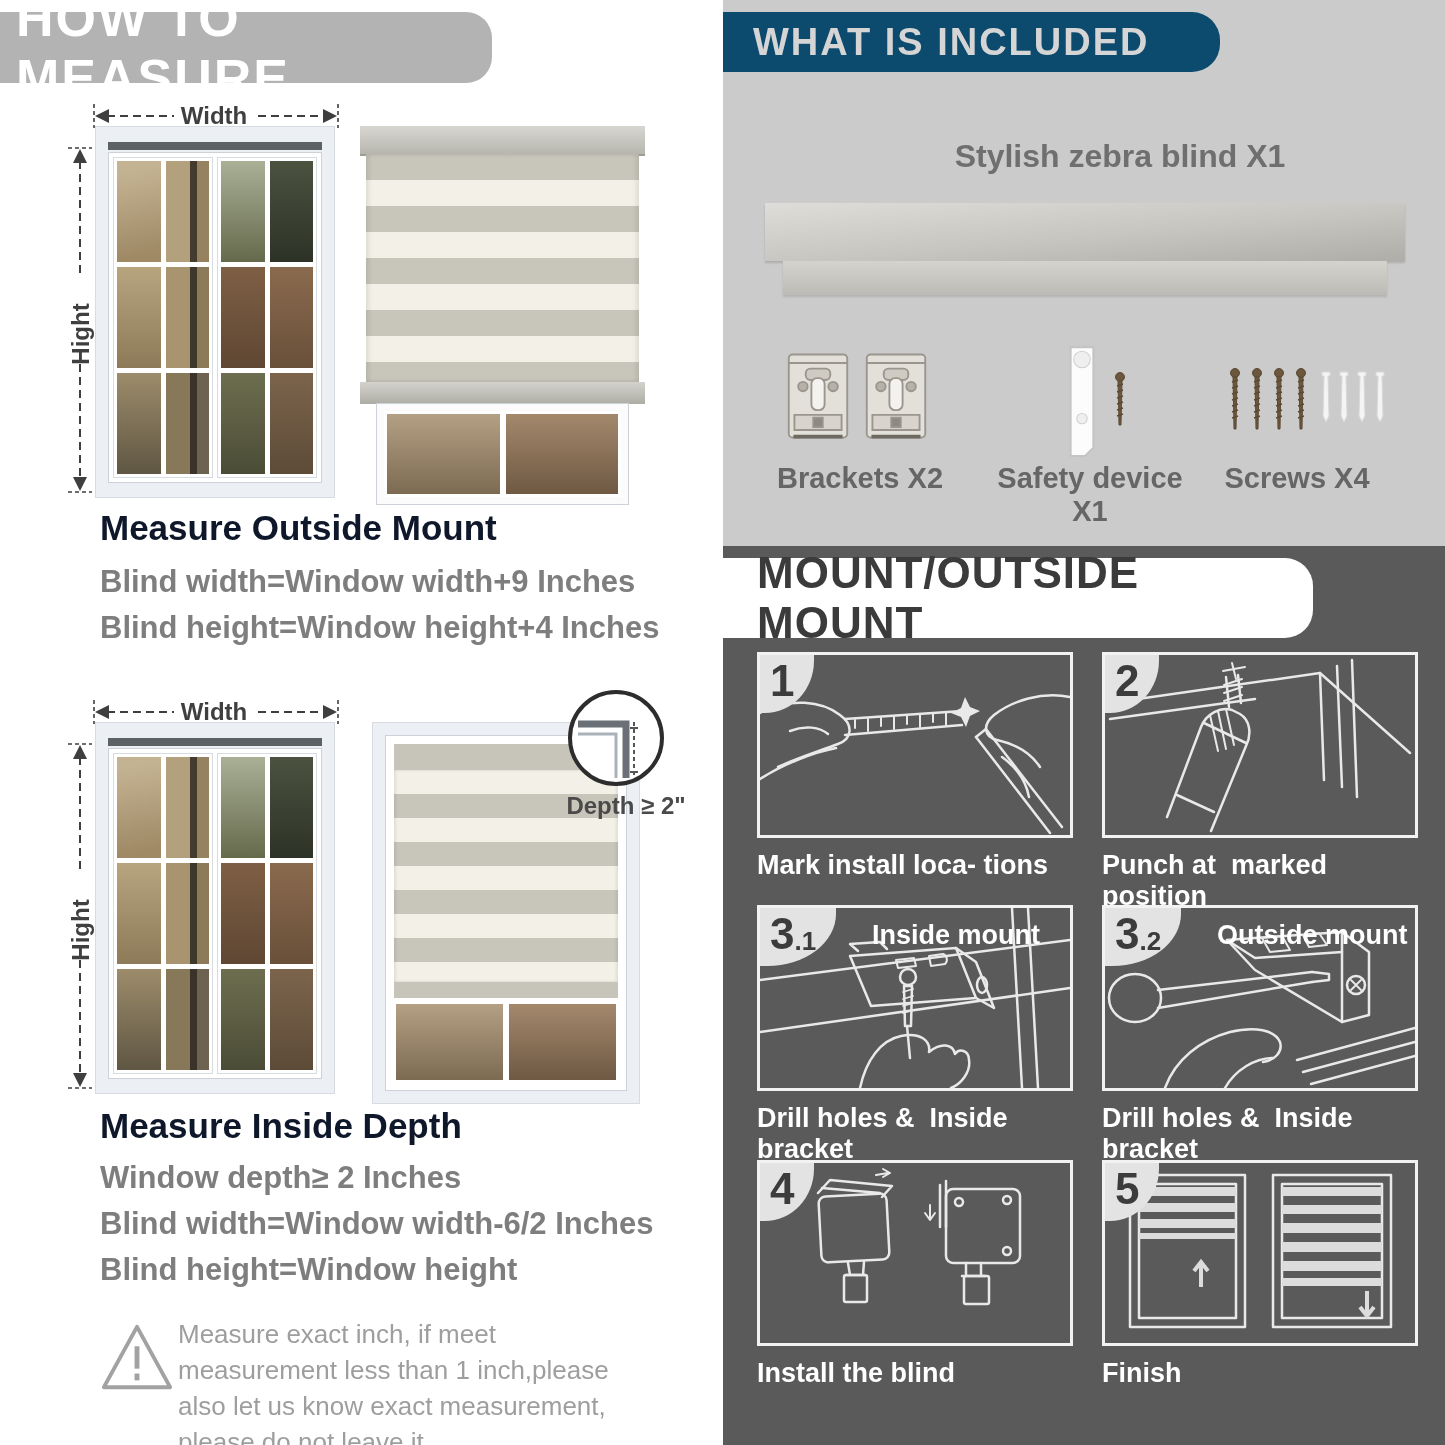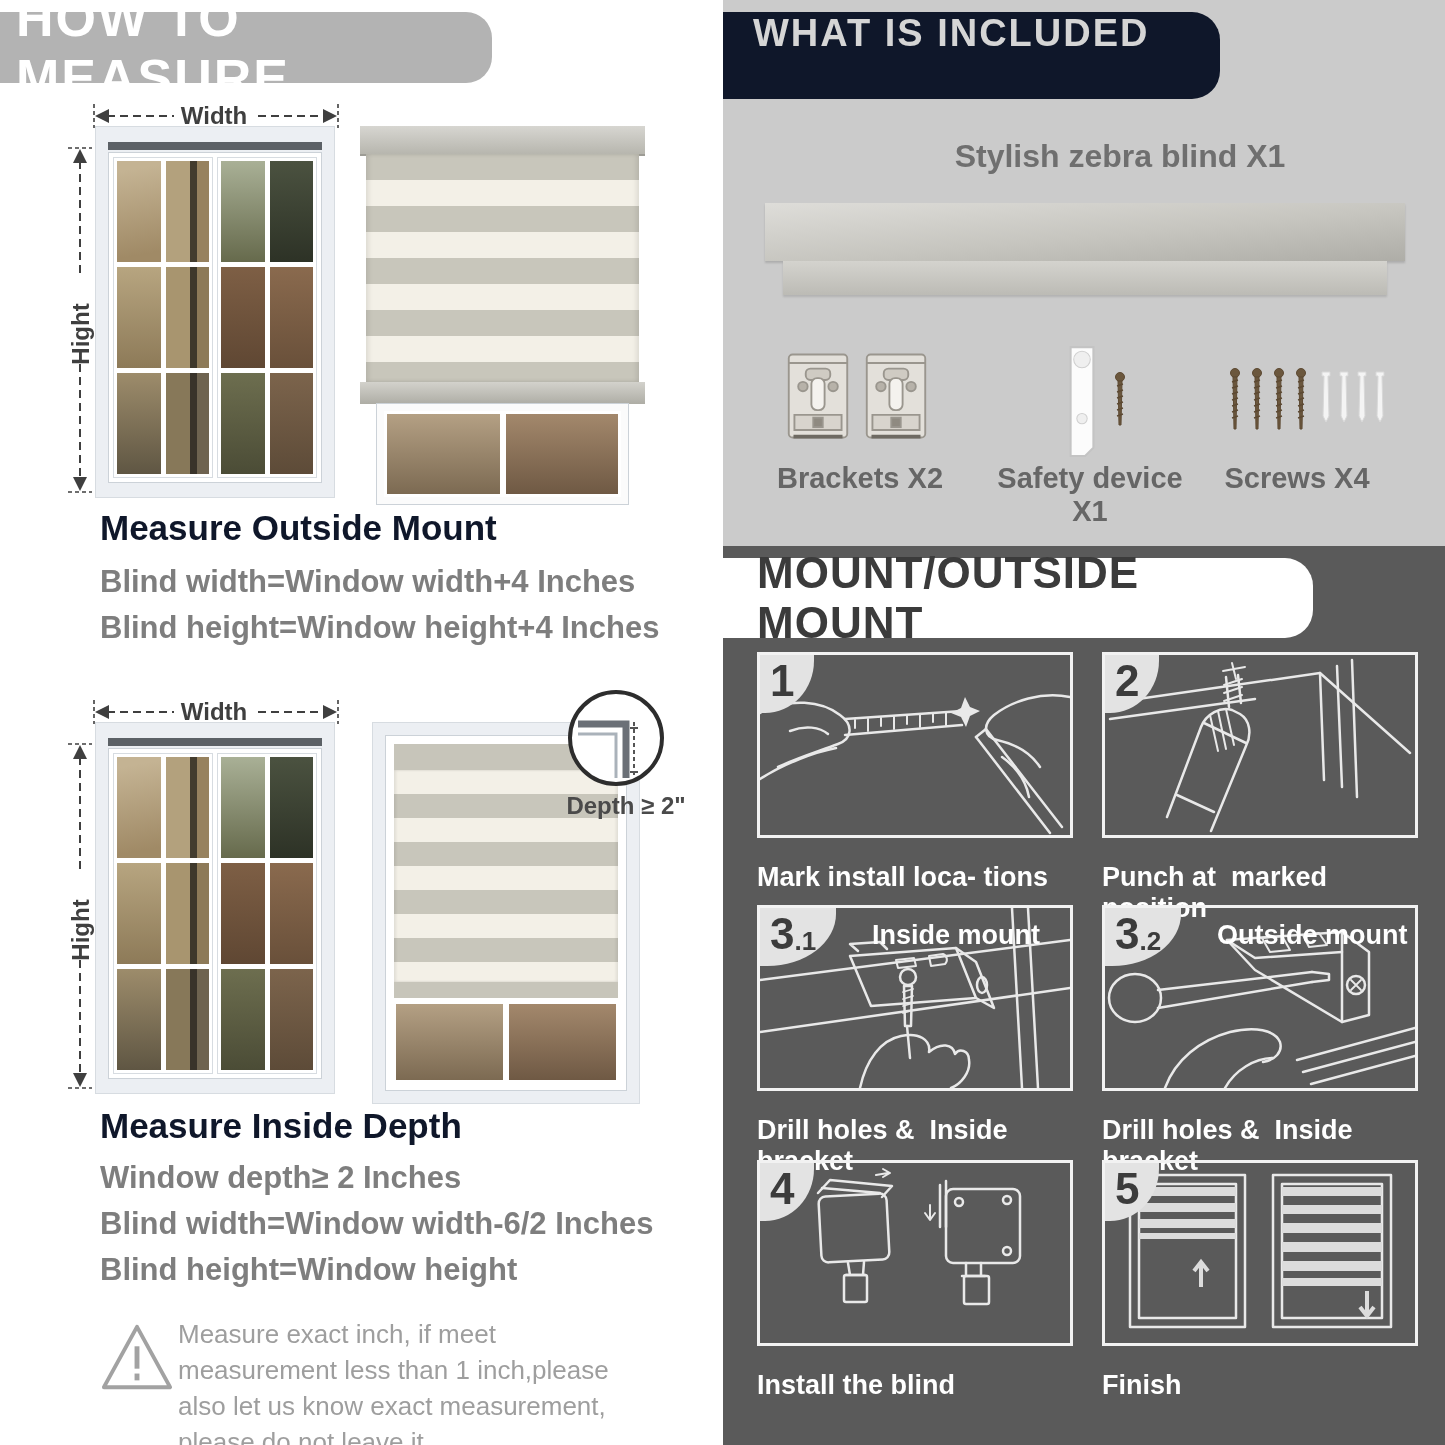--- a/index.html
+++ b/index.html
@@ -71,22 +71,22 @@
   .panes2{flex:1;display:grid;grid-template-columns:1fr 1fr;gap:6px;background:#fff;padding:2px;}
 
   .magnifier{width:96px;height:96px;border:4px solid #2d2d2d;border-radius:50%;
              background:#fff;box-sizing:border-box;overflow:hidden;}
   .depth-label{font-size:24px;font-weight:bold;color:#4a4a4a;}
 
   .warn-text{font-size:26px;line-height:36px;color:#9e9e9e;}
 
   
   .included-panel{left:723px;top:0;width:722px;height:546px;background:#cbcbcb;}
-  .wi-header{left:723px;top:12px;width:497px;height:87px;background:#0f172a;
-             border-radius:0 28px 28px 0;display:flex;}
+  .wi-header{left:723px;top:12px;width:497px;height:60px;background:#0c4a6e;
+             border-radius:0 28px 28px 0;display:flex;align-items:center;}
   .wi-header span{color:#d5d5d5;font-size:38px;font-weight:bold;letter-spacing:2px;padding-left:30px;}
   .blind-title{left:723px;top:138px;width:722px;text-align:center;
                font-size:32px;font-weight:bold;color:#6f6f6f;margin-left:36px;}
   .rail-main{left:765px;top:203px;width:640px;height:58px;
              background:linear-gradient(175deg,#deddd9 0%,#c6c5bf 55%,#aeada7 100%);
              box-shadow:0 2px 2px rgba(0,0,0,.15);}
   .rail-low{left:783px;top:261px;width:604px;height:34px;
             background:linear-gradient(180deg,#d4d3ce,#bcbbb5);box-shadow:0 2px 2px rgba(0,0,0,.12);}
   .part-label{font-size:29px;font-weight:bold;color:#666;text-align:center;}
 
@@ -95,21 +95,21 @@
               border-radius:0 28px 28px 0;display:flex;align-items:center;}
   .iom-header span{color:#3b3b3b;font-size:44px;font-weight:bold;padding-left:34px;letter-spacing:1px;}
 
   .step{position:absolute;width:316px;}
   .step-box{height:186px;border:3px solid #f2f2f2;position:relative;overflow:hidden;box-sizing:border-box;}
   .step-badge{position:absolute;top:0;left:0;background:#e3e3e3;border-radius:0 0 90% 0;
               height:58px;display:flex;align-items:flex-start;padding:0 20px 0 10px;}
   .badge-main{font-size:44px;font-weight:bold;color:#3c3c3c;line-height:52px;}
   .badge-sub{font-size:26px;font-weight:bold;color:#3c3c3c;margin-top:18px;}
   .step-title{position:absolute;top:12px;left:112px;color:#fff;font-size:27px;font-weight:bold;white-space:nowrap;}
-  .step-caption{margin-top:24px;color:#fff;font-size:27px;font-weight:bold;white-space:pre-wrap;}
+  .step-caption{margin-top:12px;color:#fff;font-size:27px;font-weight:bold;white-space:pre-wrap;}
   .step-box svg{position:absolute;left:0;top:0;}
   .line-art{fill:none;stroke:#e9e9e9;stroke-width:2.5;stroke-linecap:round;stroke-linejoin:round;}
 </style>
 </head>
 <body>
 
 <div class="page">
 
   <div class="abs lheader">
     <span>HOW TO MEASURE</span>
@@ -165,21 +165,21 @@
     <div class="headrail"></div>
     <div class="blind-body"></div>
     <div class="bottomrail"></div>
     <div class="blind-window">
       <div class="pane pw1"></div>
       <div class="pane pw2"></div>
     </div>
   </div>
 
   <div class="abs measure-h" style="left:100px;top:508px;">Measure Outside Mount</div>
-  <div class="abs measure-line" style="left:100px;top:564px;">Blind width=Window width+4 Inches</div>
+  <div class="abs measure-line" style="left:100px;top:564px;">Blind width=Window width+9 Inches</div>
   <div class="abs measure-line" style="left:100px;top:610px;">Blind height=Window height+4 Inches</div>
 
   <div class="abs harrow" style="left:92px;top:698px;width:248px;">
     <svg width="248" height="28">
       <line class="dash" x1="2" y1="2" x2="2" y2="26"></line>
         <line class="dash" x1="246" y1="2" x2="246" y2="26"></line>
       <polygon points="3,14 17,7 17,21"></polygon>
         <polygon points="245,14 231,7 231,21"></polygon>
       <line class="dash2" x1="15" y1="14" x2="82" y2="14"></line>
         <line class="dash2" x1="166" y1="14" x2="233" y2="14"></line>

